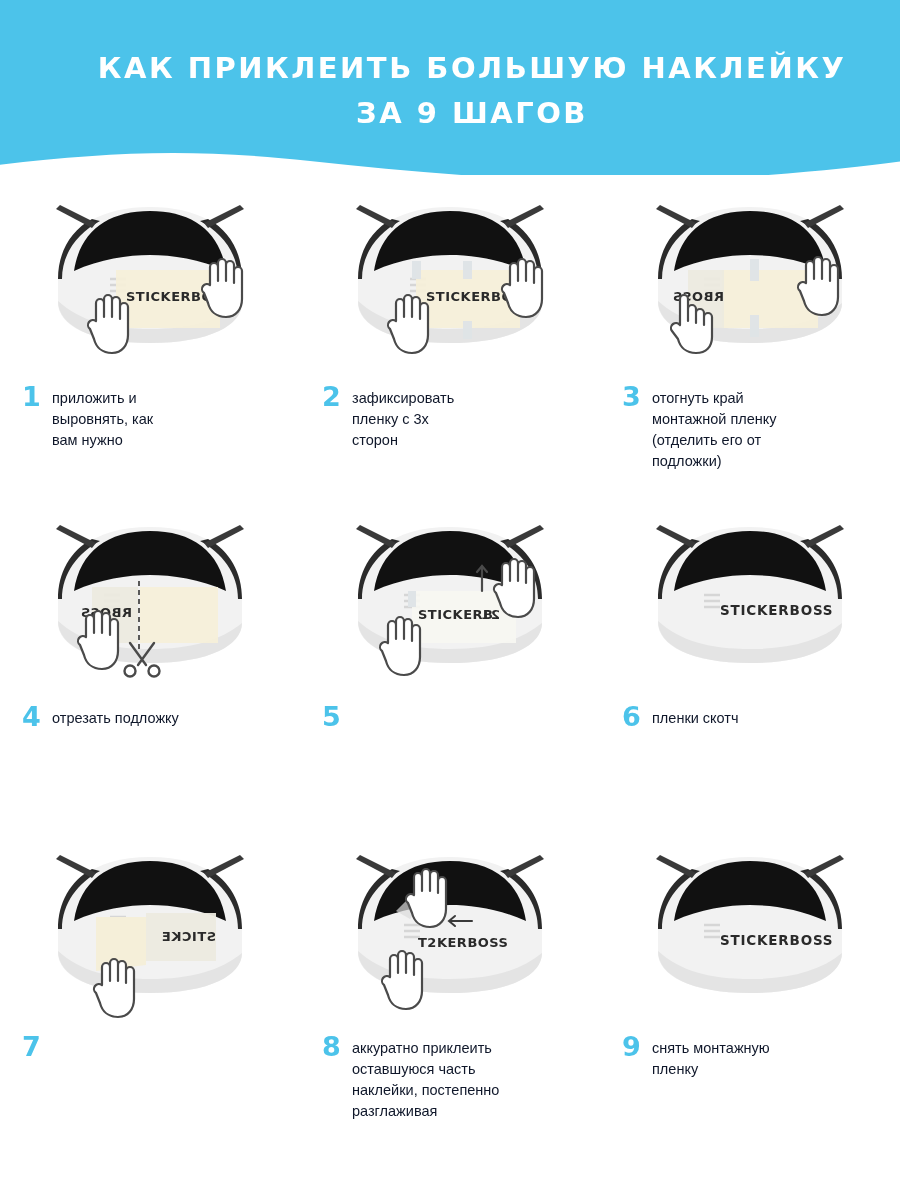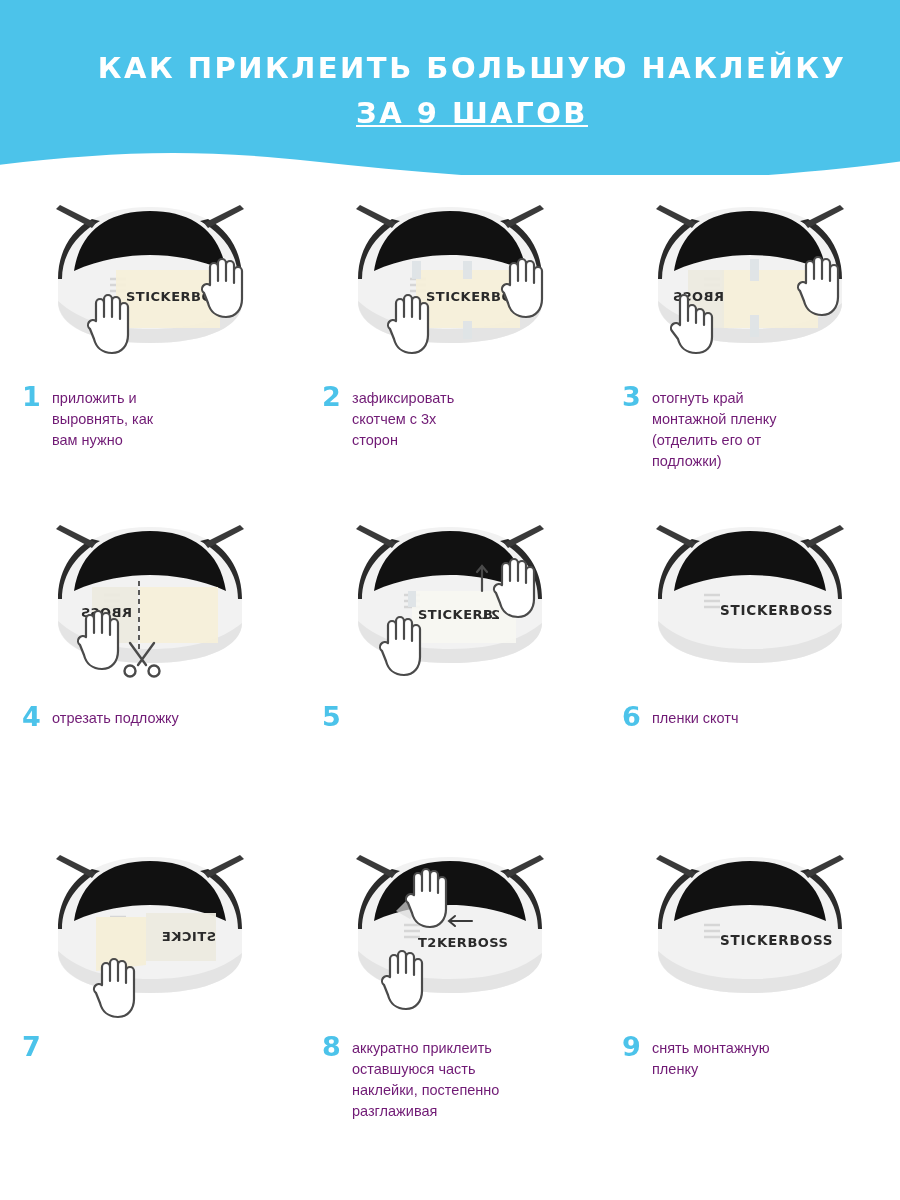--- a/index.html
+++ b/index.html
@@ -33,21 +33,20 @@
     font-weight: bold;
     font-size: 29px;
     letter-spacing: 2.5px;
     line-height: 45px;
     text-transform: uppercase;
     font-family: "DejaVu Sans", sans-serif;
     padding-left: 44px;
   }
   .header-title .line2 {
     display: block;
-    text-decoration: underline;
   }
   
   .header-wave {
     position: absolute;
     left: -20px;
     bottom: -42px;
     width: 960px;
     height: 80px;
   }
 
@@ -87,21 +86,21 @@
   .step-num {
     color: #4cc3ea;
     font-weight: bold;
     font-size: 27px;
     line-height: 22px;
     width: 30px;
     flex: 0 0 30px;
     font-family: "DejaVu Sans", sans-serif;
   }
   .step-text {
-    color: #701a75;
+    color: #0f172a;
     font-size: 14.5px;
     line-height: 21px;
     flex: 1 1 auto;
     padding-top: 2px;
     white-space: pre-line;
   }
 
   .row-1 { height: 320px; }
   .row-2 { height: 330px; }
   .row-3 { height: 330px; }
@@ -187,21 +186,21 @@
             <path d="M10,30 L10,12 a4,4 0 0 1 8,0 L18,26 L18,8 a4,4 0 0 1 8,0 L26,26 L26,10 a4,4 0 0 1 8,0 L34,28 L34,16 a4,4 0 0 1 8,0 L42,44 c0,10 -6,18 -16,18 c-10,0 -16,-6 -18,-14 L4,38 a5,5 0 0 1 6,-8 Z" fill="#ffffff" stroke="#4a4a4a" stroke-width="2.2" stroke-linejoin="round"></path>
           </g>
           <g transform="translate(86,116)">
             <path d="M10,30 L10,12 a4,4 0 0 1 8,0 L18,26 L18,8 a4,4 0 0 1 8,0 L26,26 L26,10 a4,4 0 0 1 8,0 L34,28 L34,16 a4,4 0 0 1 8,0 L42,44 c0,10 -6,18 -16,18 c-10,0 -16,-6 -18,-14 L4,38 a5,5 0 0 1 6,-8 Z" fill="#ffffff" stroke="#4a4a4a" stroke-width="2.2" stroke-linejoin="round"></path>
           </g>
         </svg>
       </div>
       <div class="caption">
         <div class="step-num">2</div>
         <div class="step-text">зафиксировать
-скотчем с 3х
+пленку с 3х
 сторон</div>
       </div>
     </div>
 
     <div class="cell">
       <div class="illo-wrap">
         <svg class="illo" width="300" height="205" viewBox="0 0 300 205">
           <g>
             <path d="M58,104 C58,60 92,32 150,32 C208,32 242,60 242,104 L242,128 C242,150 210,168 150,168 C90,168 58,150 58,128 Z" fill="#f2f2f2"></path>
             <path d="M74,96 C80,56 108,36 150,36 C192,36 220,56 226,96 C200,84 172,80 150,80 C128,80 100,84 74,96 Z" fill="#111111"></path>

